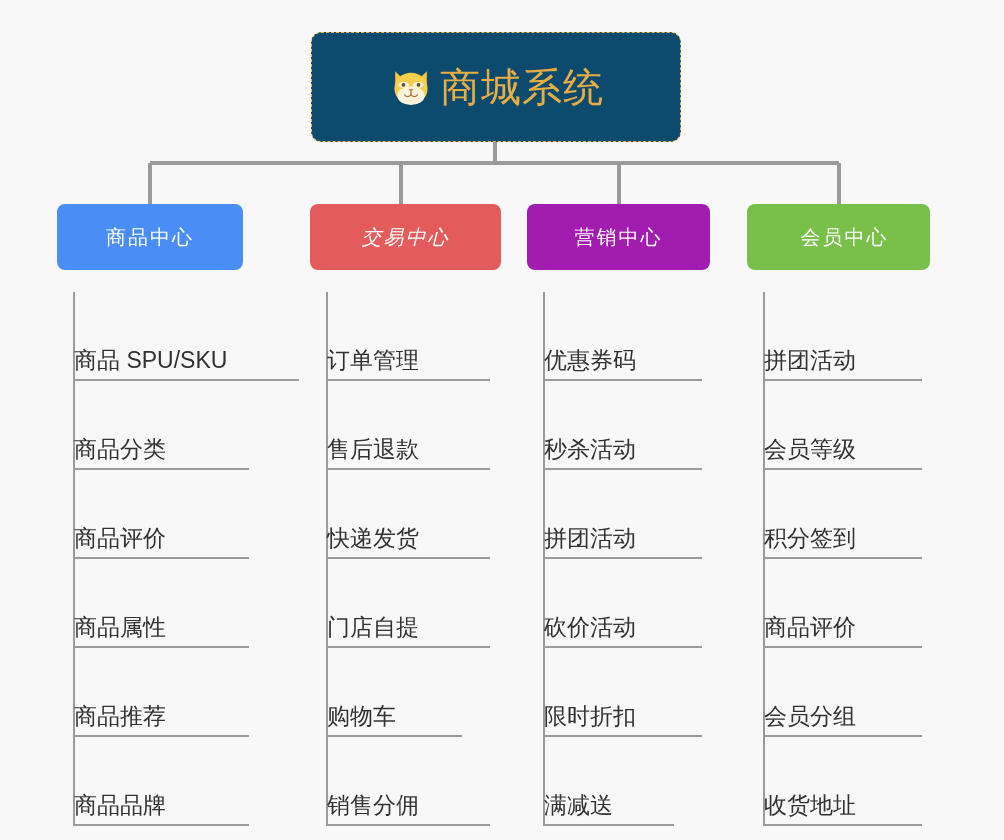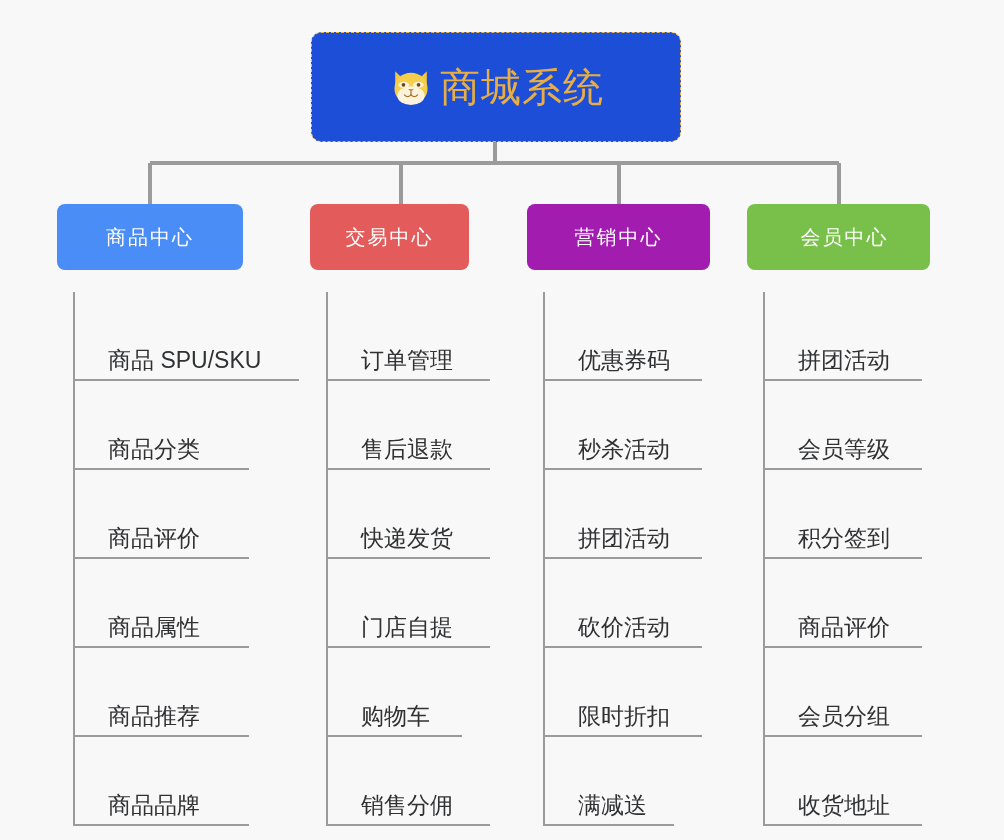--- a/index.html
+++ b/index.html
@@ -19,21 +19,21 @@
     background: #f8f8f8;
   }
 
   
   .root-node {
     position: absolute;
     left: 311px;
     top: 32px;
     width: 370px;
     height: 110px;
-    background: #1d4ed8;
+    background: #0c4a6e;
     border: 1px dashed #f0b948;
     border-radius: 10px;
     display: flex;
     align-items: center;
     justify-content: center;
     gap: 6px;
   }
 
   .root-icon {
     width: 46px;
@@ -95,37 +95,36 @@
     background: #9b9b9b;
   }
 
   .leaf-item {
     position: relative;
     height: 89px;
     display: flex;
     align-items: flex-end;
     border-bottom: 2px solid #9b9b9b;
     padding-bottom: 4px;
-    padding-left: 34px;
   }
 
   .leaf-label {
     font-size: 23px;
     color: #303133;
     line-height: 1.25;
     white-space: nowrap;
   }
 
   
   .col-0 { left: 57px; }
   .col-0 .cat-box { width: 186px; }
   .col-0 .leaf-item { width: 225px; }
 
   .col-1 { left: 310px; }
-  .col-1 .cat-box { width: 159px; }
+  .col-1 .cat-box { width: 191px; font-style: italic; }
   .col-1 .leaf-item { width: 163px; }
 
   .col-2 { left: 527px; }
   .col-2 .cat-box { width: 183px; }
   .col-2 .leaf-item { width: 158px; }
 
   .col-3 { left: 747px; }
   .col-3 .cat-box { width: 183px; }
   .col-3 .leaf-item { width: 158px; }
 

